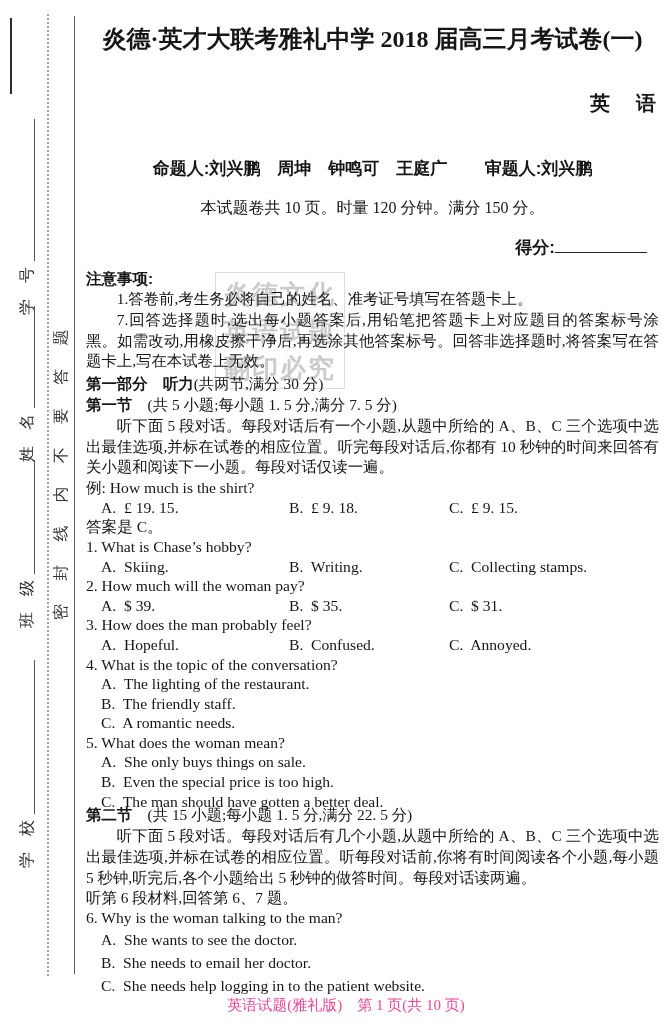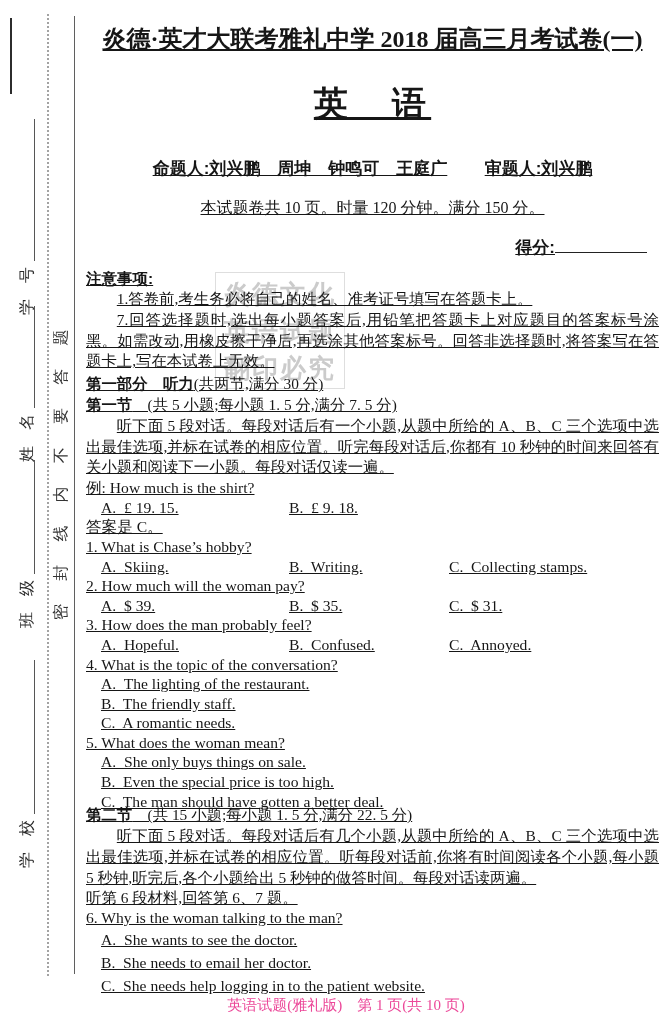--- a/index.html
+++ b/index.html
@@ -25,25 +25,25 @@
 
   
   .wm {
     position:absolute; left:215px; top:272px; width:130px; height:117px;
     border:1px solid #dedede; box-sizing:border-box; z-index:0;
     text-align:center; color:#cbcbcb; font-weight:bold;
     font-size:26px; line-height:37px; letter-spacing:2px; padding-top:3px;
   }
 
   
-  .content { position:absolute; left:86px; top:0; width:573px; z-index:1;text-decoration:underline; }
+  .content { position:absolute; left:86px; top:0; width:573px; z-index:1; }
 
   .title    { margin-top:22px; display:flex; justify-content:center; font-size:24px; font-weight:bold; line-height:34px; }
   .title span { white-space:nowrap; }
-  .subject  { margin-top:29px; text-align:center; font-size:34px; font-weight:bold;
+  .subject  { margin-top:29px; text-align:right; font-size:20px; font-weight:bold;
               font-family:"Liberation Sans","DejaVu Sans",sans-serif; letter-spacing:0.15em; line-height:36px; }
   .examiners{ margin-top:37px; text-align:center; font-size:17px; font-weight:bold;
               font-family:"Liberation Sans","DejaVu Sans",sans-serif; line-height:22px; }
   .examiners .gap { display:inline-block; width:2.2em; }
   .paper-info { margin-top:17px; text-align:center; font-size:16px; line-height:22px; }
   .score-row  { margin-top:16px; text-align:right; padding-right:12px; font-size:17px; font-weight:bold;
                 font-family:"Liberation Sans","DejaVu Sans",sans-serif; line-height:22px; }
   .score-line { display:inline-block; width:92px; height:1em; border-bottom:1.4px solid #222; vertical-align:baseline; }
 
   .hei  { font-family:"Liberation Sans","DejaVu Sans",sans-serif; font-weight:bold; }
@@ -123,20 +123,21 @@
 
     <div class="sect">
       <span class="hei">第一节</span><span>　(共 5 小题;每小题 1. 5 分,满分 7. 5 分)</span>
     </div>
     <div class="para ind">听下面 5 段对话。每段对话后有一个小题,从题中所给的 A、B、C 三个选项中选出最佳选项,并标在试卷的相应位置。听完每段对话后,你都有 10 秒钟的时间来回答有关小题和阅读下一小题。每段对话仅读一遍。</div>
 
     <div class="qline">例: How much is the shirt?</div>
     <div class="opts3">
       <span>A.  £ 19. 15.</span>
       <span>B.  £ 9. 18.</span>
+      <span>C.  £ 9. 15.</span>
     </div>
     <div class="qline">答案是 C。</div>
 
     <div class="qline">1. What is Chase’s hobby?</div>
     <div class="opts3">
       <span>A.  Skiing.</span>
       <span>B.  Writing.</span>
       <span>C.  Collecting stamps.</span>
     </div>
 

